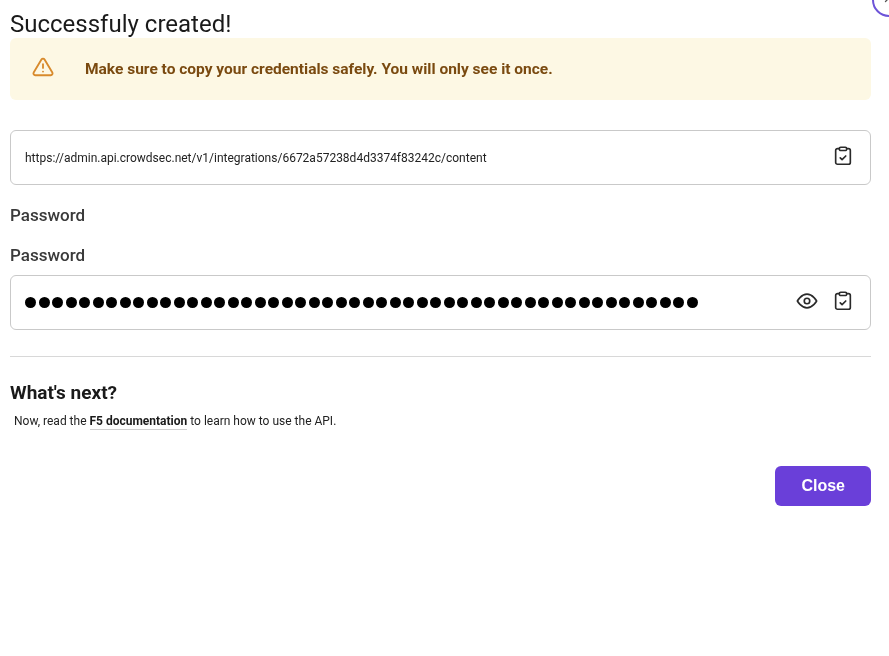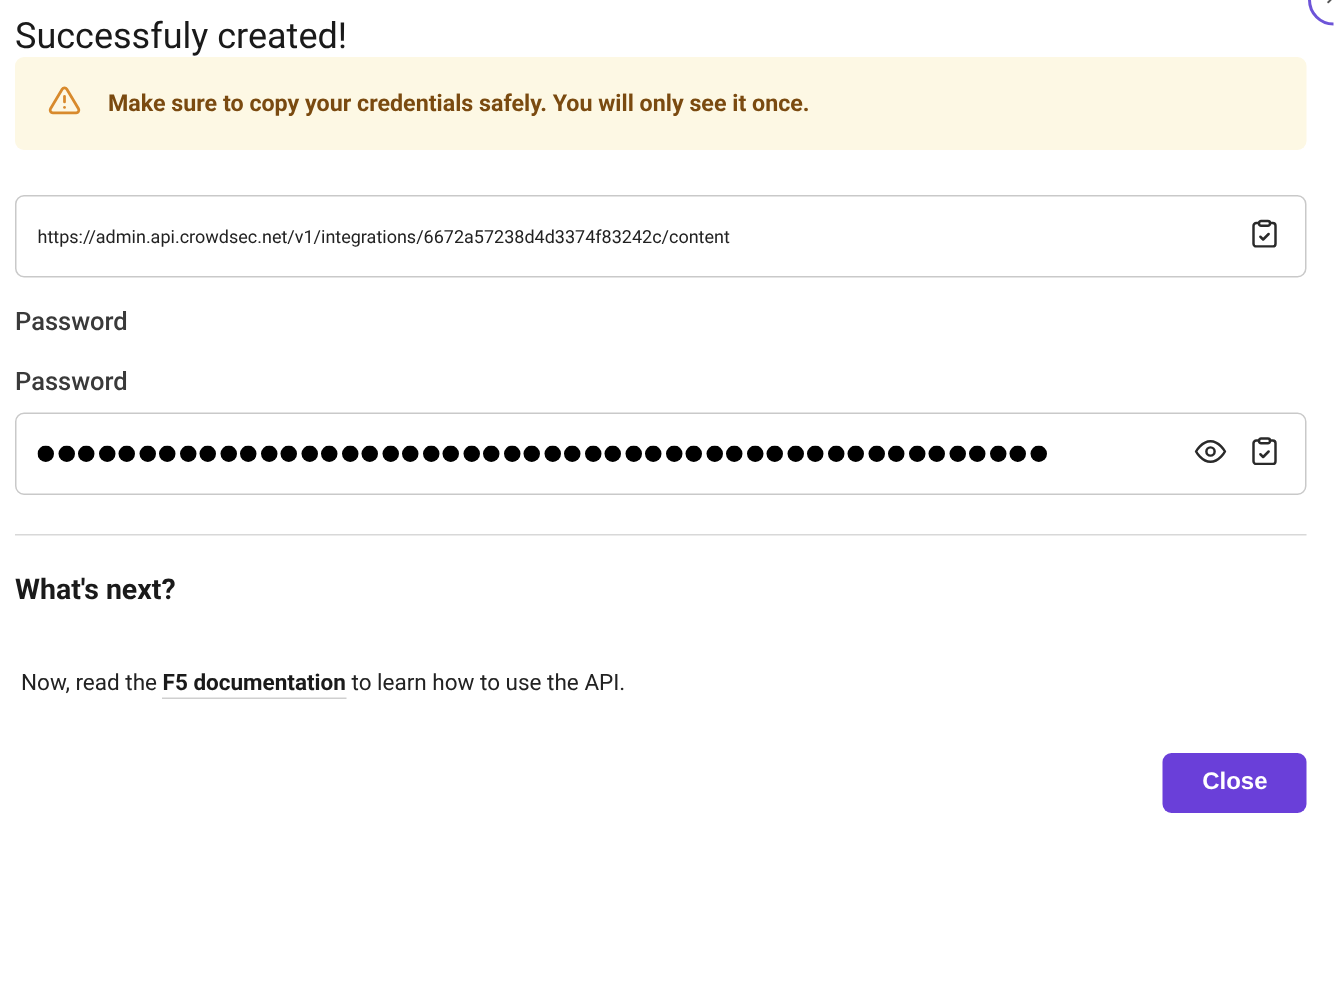--- a/index.html
+++ b/index.html
@@ -44,21 +44,21 @@
       font-size: 24px;
       font-weight: 400;
       color: #1a1a1a;
     }
     .warning-banner {
       background: #fdf8e4;
       border-radius: 6px;
       padding: 18px 22px;
       display: flex;
       align-items: center;
-      gap: 18px;
+      gap: 31px;
       margin-bottom: 30px;
     }
     .warning-icon {
       flex-shrink: 0;
     }
     .warning-icon svg {
       width: 22px;
       height: 22px;
     }
     .warning-text {
@@ -131,24 +131,24 @@
     }
     .divider {
       border: none;
       border-top: 1px solid #d8d8d8;
       margin: 26px 0 24px 0;
     }
     .whats-next {
       font-size: 19px;
       font-weight: 700;
       color: #1a1a1a;
-      margin-bottom: 42px;
+      margin-bottom: 10px;
     }
     .next-text {
-      font-size: 15px;
+      font-size: 12px;
       color: #222;
       margin-left: 4px;
     }
     .doc-link {
       font-weight: 700;
       color: #1a1a1a;
       text-decoration: none;
       border-bottom: 1px solid #cfcfcf;
       cursor: pointer;
       padding-bottom: 1px;

